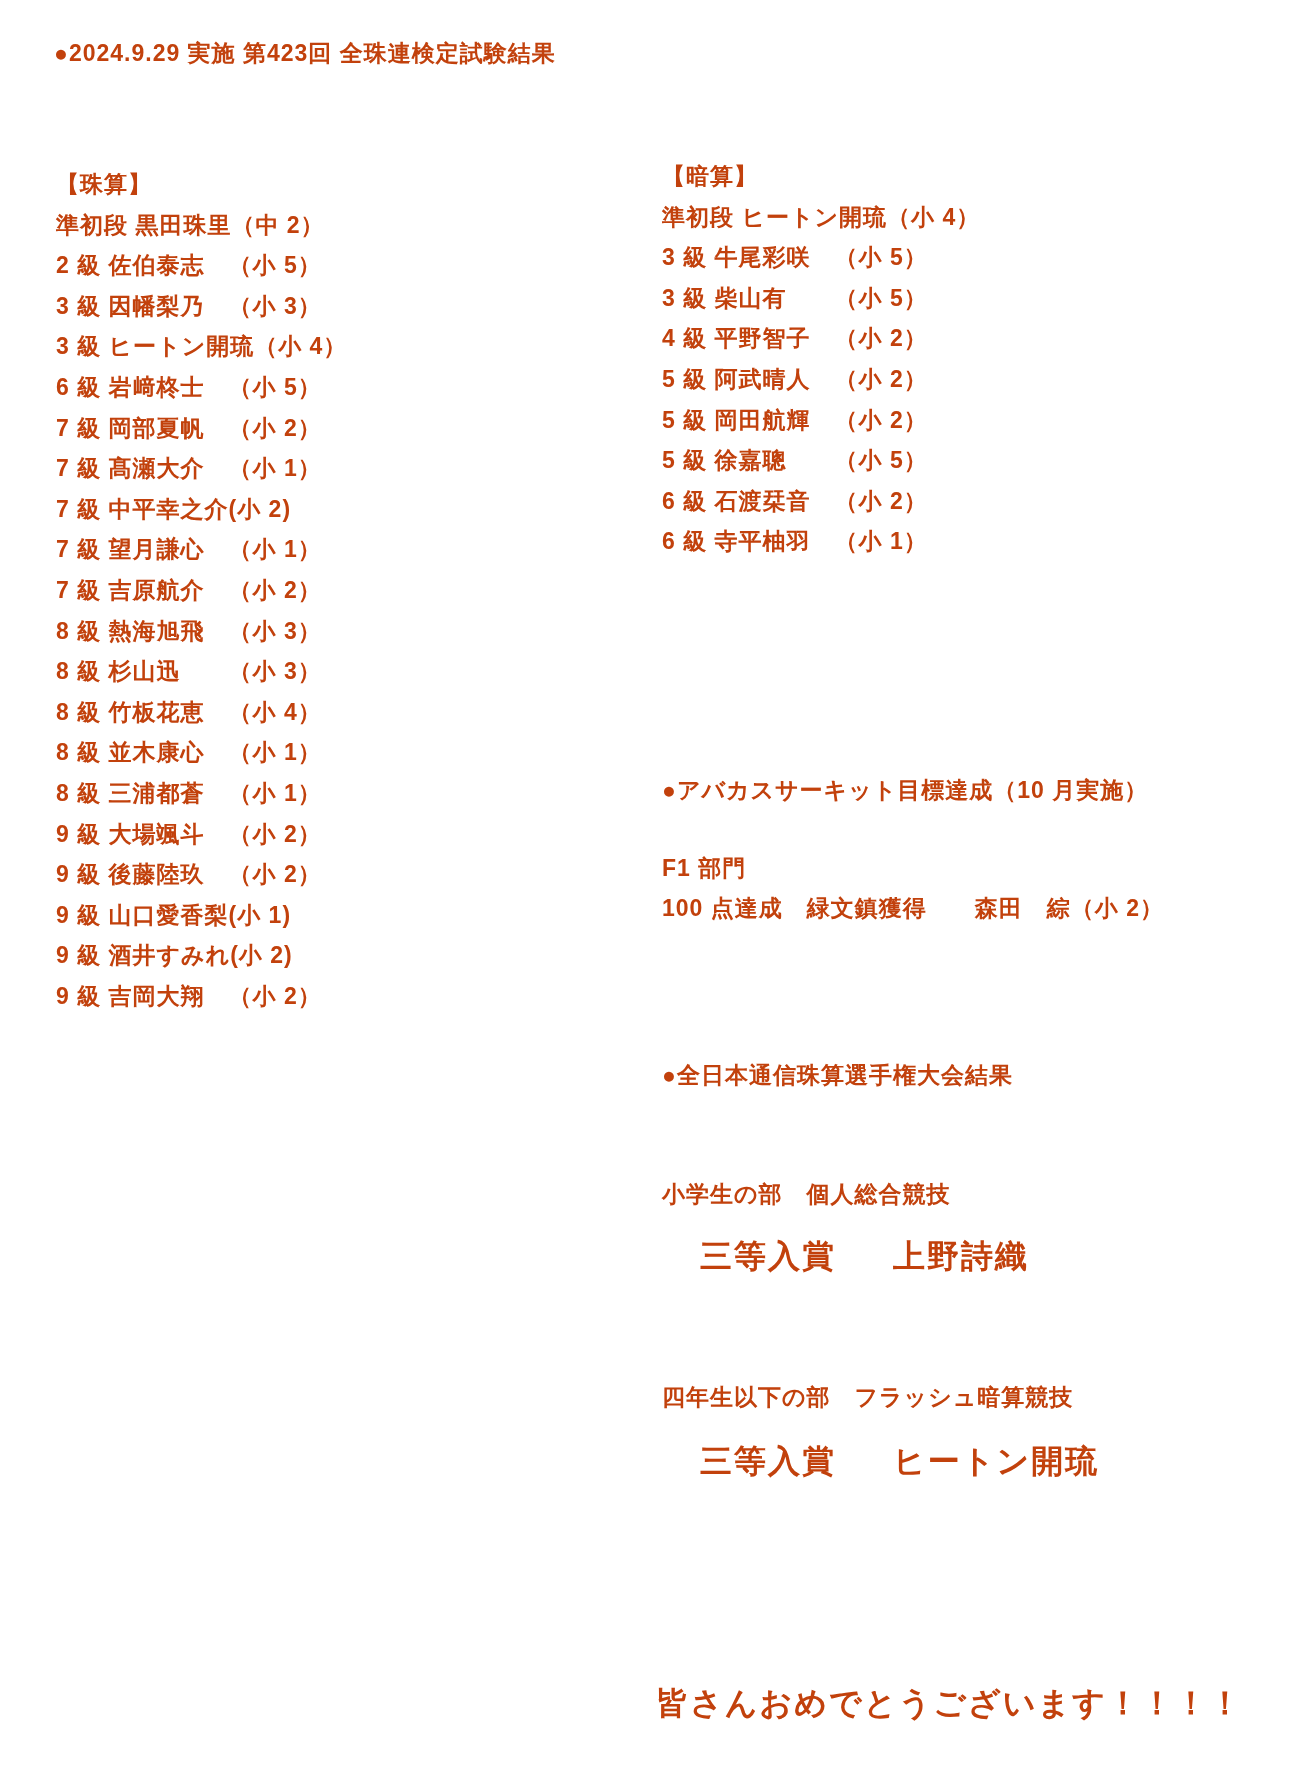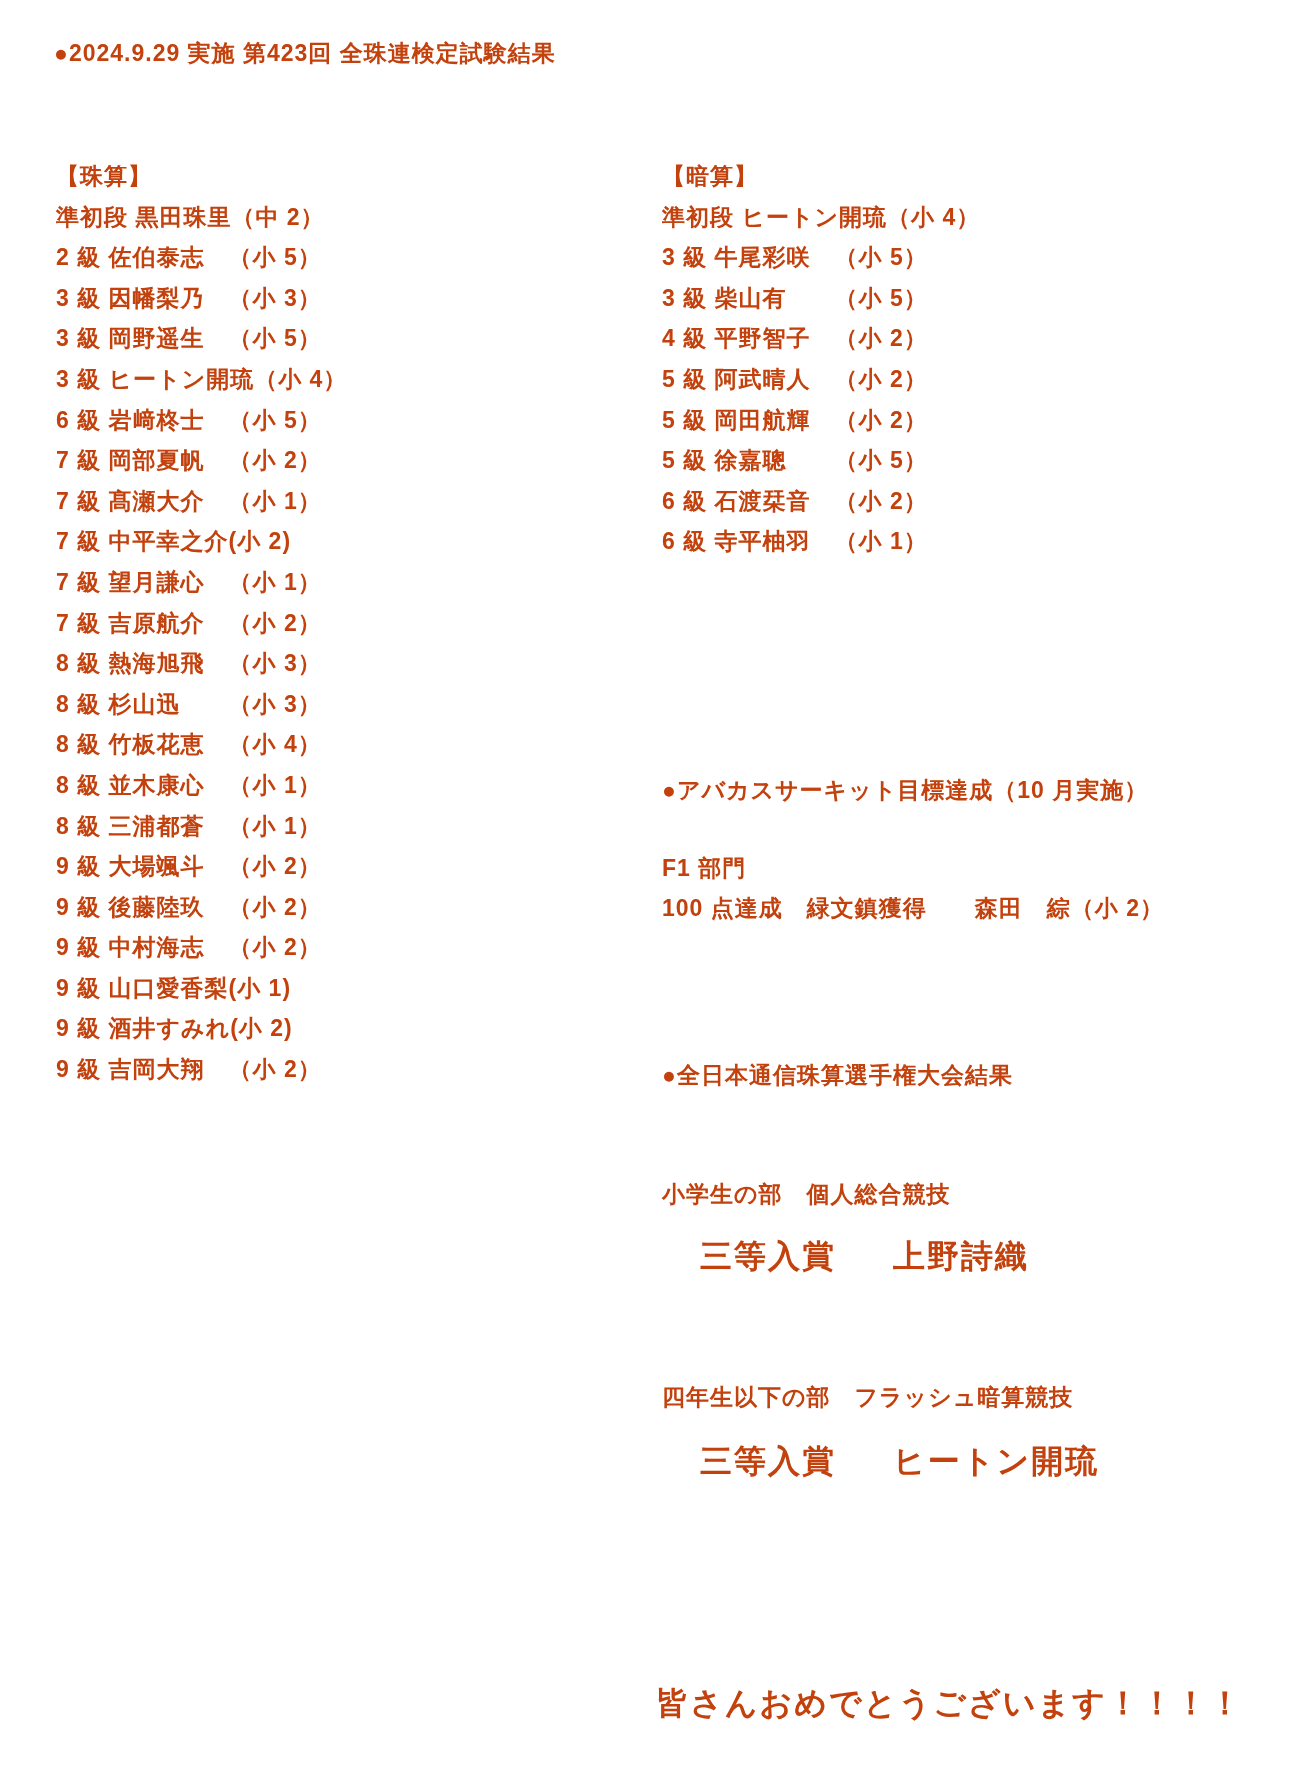--- a/index.html
+++ b/index.html
@@ -25,21 +25,21 @@
     line-height:34px;
     letter-spacing:1px;
     white-space:pre;
   }
   .col{
     position:absolute;
     top:156px;
     font-size:23px;
     letter-spacing:1px;
   }
-  .col-left{left:56px;width:520px;}
+  .col-left{left:56px;width:520px;margin-top:8px;}
   .col-right{left:662px;width:560px;}
   .row{
     height:40.6px;
     line-height:40.6px;
     white-space:pre;
   }
   .line{
     position:absolute;
     left:662px;
     font-size:23px;
@@ -80,36 +80,34 @@
 
 <div class="page">
 
   <div class="doc-title">●2024.9.29 実施 第423回 全珠連検定試験結果</div>
 
   <section class="col col-left">
     <div class="row">【珠算】</div>
     <div class="row">準初段 黒田珠里（中 2）</div>
     <div class="row">2 級 佐伯泰志　（小 5）</div>
     <div class="row">3 級 因幡梨乃　（小 3）</div>
-    <div class="row">3 級 岡野遥生　（小 5）</div>
     <div class="row">3 級 ヒートン開琉（小 4）</div>
     <div class="row">6 級 岩﨑柊士　（小 5）</div>
     <div class="row">7 級 岡部夏帆　（小 2）</div>
     <div class="row">7 級 髙瀬大介　（小 1）</div>
     <div class="row">7 級 中平幸之介(小 2)</div>
     <div class="row">7 級 望月謙心　（小 1）</div>
     <div class="row">7 級 吉原航介　（小 2）</div>
     <div class="row">8 級 熱海旭飛　（小 3）</div>
     <div class="row">8 級 杉山迅　　（小 3）</div>
     <div class="row">8 級 竹板花恵　（小 4）</div>
     <div class="row">8 級 並木康心　（小 1）</div>
     <div class="row">8 級 三浦都蒼　（小 1）</div>
     <div class="row">9 級 大場颯斗　（小 2）</div>
     <div class="row">9 級 後藤陸玖　（小 2）</div>
-    <div class="row">9 級 中村海志　（小 2）</div>
     <div class="row">9 級 山口愛香梨(小 1)</div>
     <div class="row">9 級 酒井すみれ(小 2)</div>
     <div class="row">9 級 吉岡大翔　（小 2）</div>
   </section>
 
   <section class="col col-right">
     <div class="row">【暗算】</div>
     <div class="row">準初段 ヒートン開琉（小 4）</div>
     <div class="row">3 級 牛尾彩咲　（小 5）</div>
     <div class="row">3 級 柴山有　　（小 5）</div>

